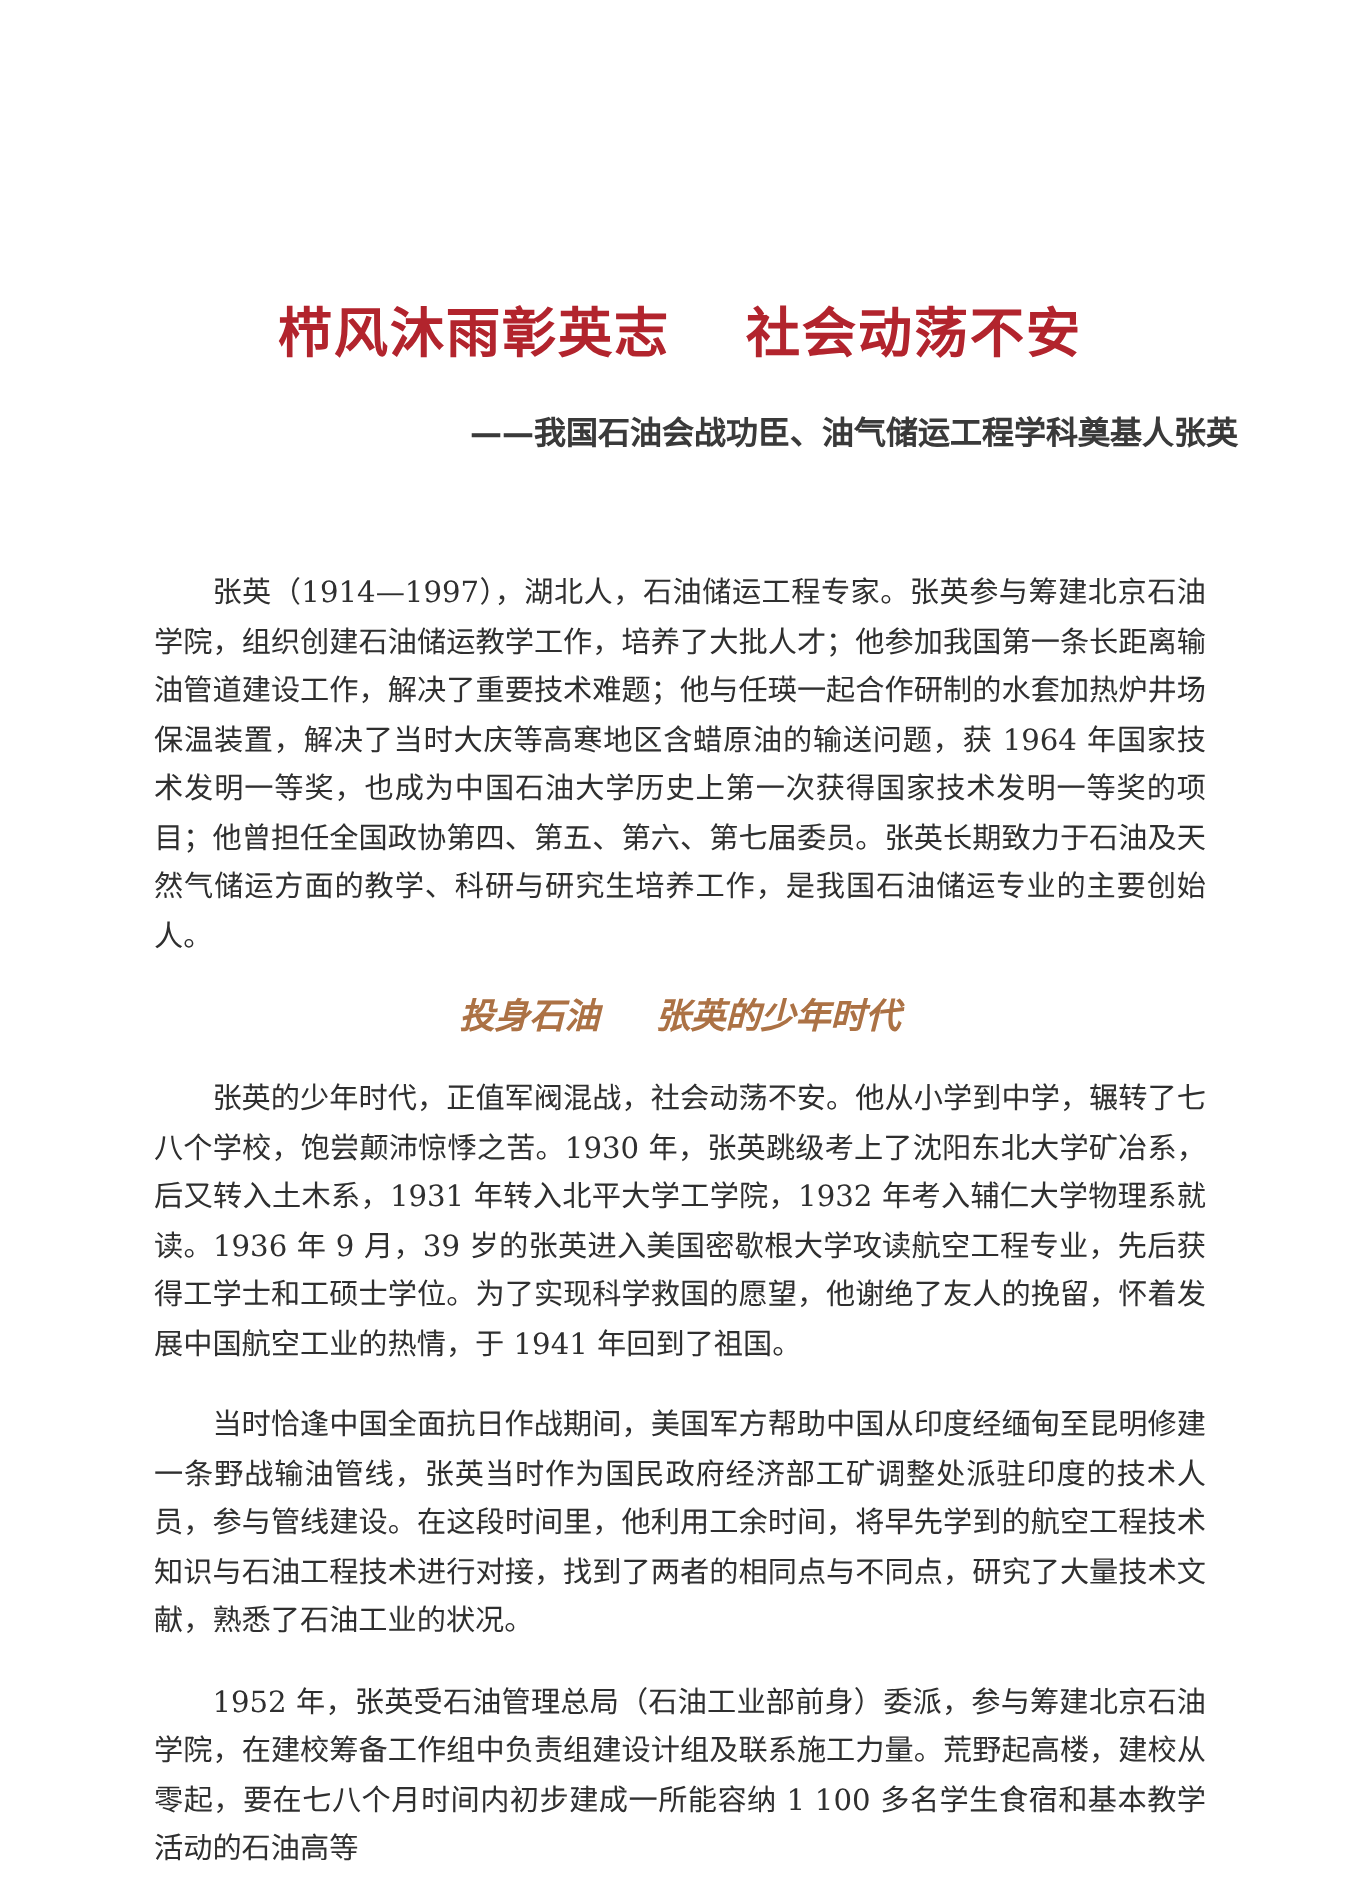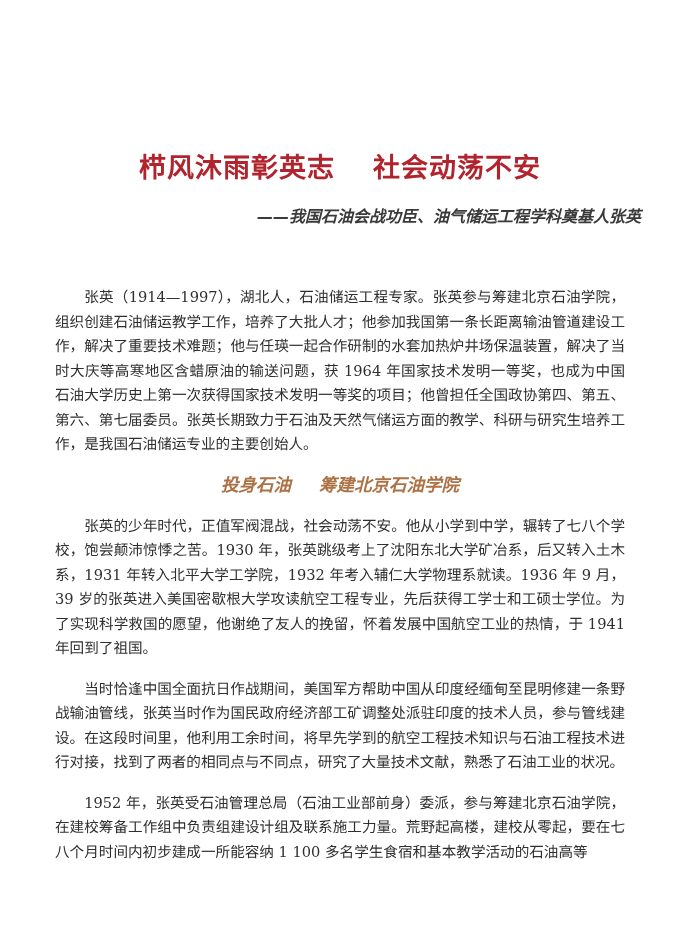--- a/index.html
+++ b/index.html
@@ -10,21 +10,21 @@
   body {
     width: 680px;
     height: 945px;
     overflow: hidden;
     font-family: "DejaVu Serif", serif;
   }
   .page {
     box-sizing: border-box;
     width: 680px;
     height: 945px;
-    padding: 0 39px;
+    padding: 0 61px;
     background: var(--page-bg, #ffffff);
   }
   .doc-title {
     margin: 0;
     padding-top: 150px;
     display: flex;
     justify-content: center;
     gap: 38px;
     font-size: 27px;
     line-height: 36px;
@@ -37,21 +37,20 @@
   .doc-subtitle {
     margin: 0;
     margin-top: 20px;
     text-align: right;
     font-size: 16px;
     line-height: 22px;
     font-weight: bold;
     color: var(--subtitle-color, #3a3a3a);
     font-family: "DejaVu Sans", sans-serif;
     white-space: nowrap;
-    font-style: italic;
   }
   .body-block {
     margin-top: 57px;
   }
   .body-block p {
     margin: 16px;
     text-indent: 2em;
     text-align: justify;
     text-justify: inter-character;
     font-size: 14.6px;
@@ -83,21 +82,21 @@
     <span>社会动荡不安</span>
   </h1>
 
   <div class="doc-subtitle">——我国石油会战功臣、油气储运工程学科奠基人张英</div>
 
   <div class="body-block">
     <p>张英（1914—1997），湖北人，石油储运工程专家。张英参与筹建北京石油学院，组织创建石油储运教学工作，培养了大批人才；他参加我国第一条长距离输油管道建设工作，解决了重要技术难题；他与任瑛一起合作研制的水套加热炉井场保温装置，解决了当时大庆等高寒地区含蜡原油的输送问题，获 1964 年国家技术发明一等奖，也成为中国石油大学历史上第一次获得国家技术发明一等奖的项目；他曾担任全国政协第四、第五、第六、第七届委员。张英长期致力于石油及天然气储运方面的教学、科研与研究生培养工作，是我国石油储运专业的主要创始人。</p>
 
     <h2 class="section-heading">
       <span>投身石油</span>
-      <span>筹建北京石油学院</span>
+      <span>张英的少年时代</span>
     </h2>
 
     <p>张英的少年时代，正值军阀混战，社会动荡不安。他从小学到中学，辗转了七八个学校，饱尝颠沛惊悸之苦。1930 年，张英跳级考上了沈阳东北大学矿冶系，后又转入土木系，1931 年转入北平大学工学院，1932 年考入辅仁大学物理系就读。1936 年 9 月，39 岁的张英进入美国密歇根大学攻读航空工程专业，先后获得工学士和工硕士学位。为了实现科学救国的愿望，他谢绝了友人的挽留，怀着发展中国航空工业的热情，于 1941 年回到了祖国。</p>
     <p>当时恰逢中国全面抗日作战期间，美国军方帮助中国从印度经缅甸至昆明修建一条野战输油管线，张英当时作为国民政府经济部工矿调整处派驻印度的技术人员，参与管线建设。在这段时间里，他利用工余时间，将早先学到的航空工程技术知识与石油工程技术进行对接，找到了两者的相同点与不同点，研究了大量技术文献，熟悉了石油工业的状况。</p>
     <p>1952 年，张英受石油管理总局（石油工业部前身）委派，参与筹建北京石油学院，在建校筹备工作组中负责组建设计组及联系施工力量。荒野起高楼，建校从零起，要在七八个月时间内初步建成一所能容纳 1 100 多名学生食宿和基本教学活动的石油高等</p>
   </div>
 
 </div>
 
 </body></html>

